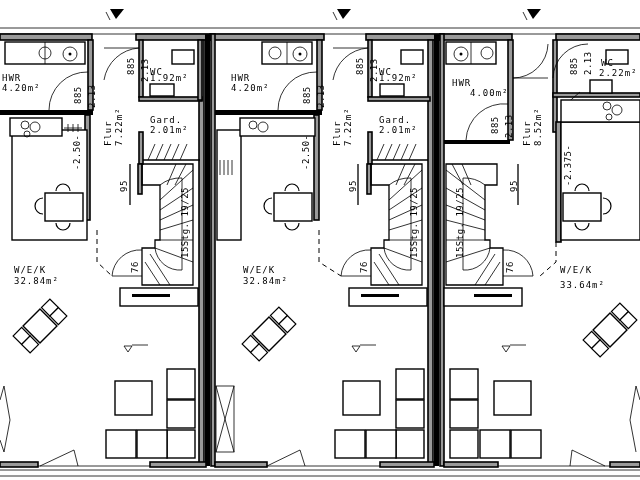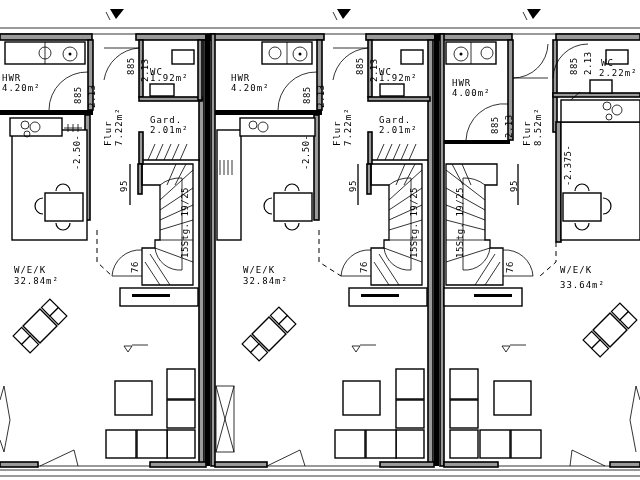--- a/index.html
+++ b/index.html
@@ -270,21 +270,21 @@
 <div class="lbl rot dim" style="left:302px;top:104px">885</div>
 <div class="lbl rot dim" style="left:316px;top:108px">2.13</div>
 <div class="lbl rot dim" style="left:355px;top:75px">885</div>
 <div class="lbl rot dim" style="left:369px;top:82px">2.13</div>
 <div class="lbl rot dim" style="left:301px;top:170px">-2.50-</div>
 <div class="lbl rot dim" style="left:348px;top:192px">95</div>
 <div class="lbl rot dim" style="left:359px;top:273px">76</div>
 <div class="lbl rot dim" style="left:409px;top:258px">15Stg. 19/25</div>
 
 <div class="lbl" style="left:452px;top:78px">HWR</div>
-<div class="lbl" style="left:452px;top:88px">4.00m²</div>
+<div class="lbl" style="left:470px;top:88px">4.00m²</div>
 <div class="lbl" style="left:601px;top:58px">WC</div>
 <div class="lbl" style="left:599px;top:68px">2.22m²</div>
 <div class="lbl rot" style="left:522px;top:146px">Flur</div>
 <div class="lbl rot" style="left:533px;top:146px">8.52m²</div>
 <div class="lbl" style="left:560px;top:265px">W/E/K</div>
 <div class="lbl" style="left:560px;top:280px">33.64m²</div>
 <div class="lbl rot dim" style="left:490px;top:134px">885</div>
 <div class="lbl rot dim" style="left:504px;top:138px">2.13</div>
 <div class="lbl rot dim" style="left:569px;top:75px">885</div>
 <div class="lbl rot dim" style="left:583px;top:75px">2.13</div>

